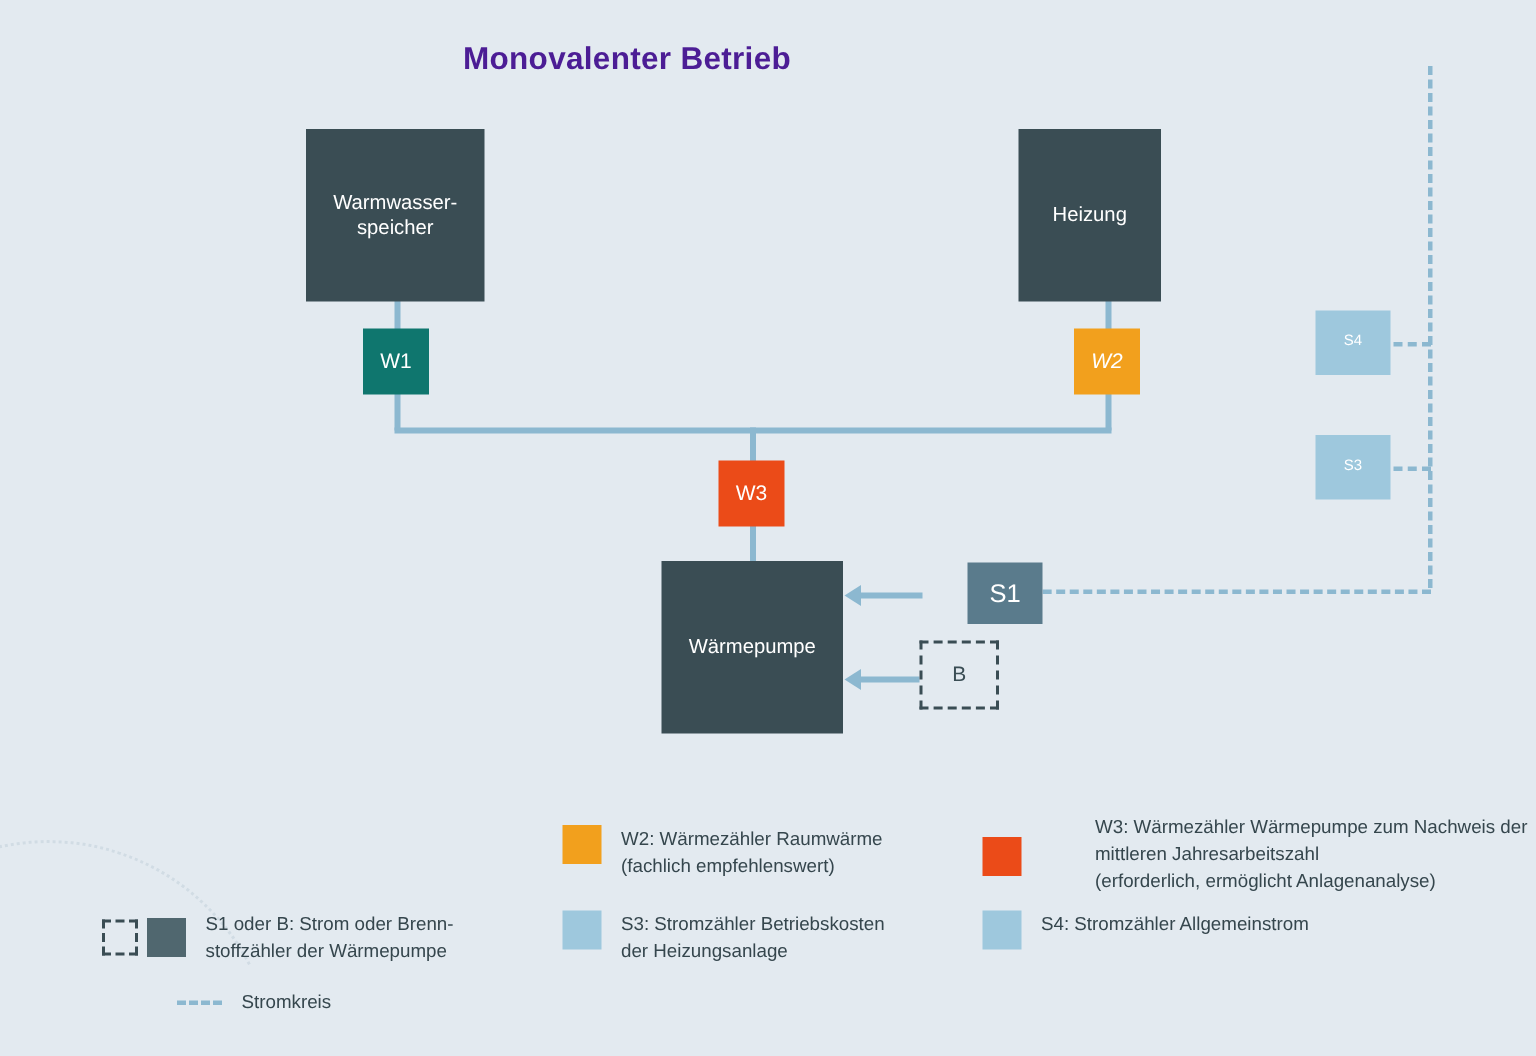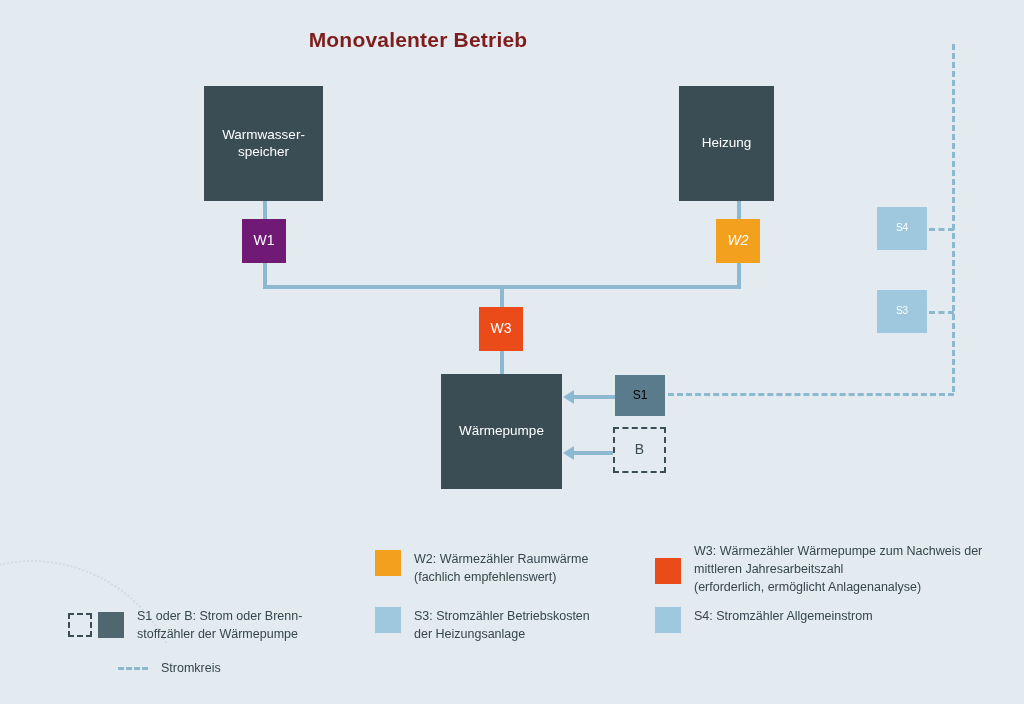--- a/index.html
+++ b/index.html
@@ -16,32 +16,32 @@
 
   
   .arc{position:absolute;left:-120px;top:560px;width:300px;height:300px;
        border:2px dotted #cdd9e2;border-radius:50%;
        border-color:#cfdae3 transparent transparent transparent;
        transform:rotate(18deg);pointer-events:none;opacity:.85;}
 
   
   .title{
     position:absolute;left:0;top:28px;width:836px;text-align:center;
-    font-size:21px;font-weight:bold;letter-spacing:.2px;color:#7f1d1d;
+    font-size:21px;font-weight:bold;letter-spacing:.2px;color:#4c1d95;
   }
 
   
   .node{position:absolute;display:flex;align-items:center;justify-content:center;
         text-align:center;line-height:1.25;box-sizing:border-box;}
   .node-dark{background:#3a4d54;color:#ffffff;font-size:13.5px;}
   .node-meter{color:#ffffff;font-size:14px;}
-  .node-w1{background:#701a75;}
+  .node-w1{background:#0f766e;}
   .node-w2{background:#f2a01d;font-style:italic;}
   .node-w3{background:#eb4b18;}
-  .node-s1{background:#5a7b8c;color:#000000;font-size:12px;}
+  .node-s1{background:#5a7b8c;color:#ffffff;font-size:17px;margin-left:30px;}
   .node-sblue{background:#9ec8dd;color:#ffffff;font-size:10px;}
   .node-b{background:transparent;border:2px dashed #3a4d54;color:#3a4d54;font-size:14px;}
 
   
   .ln{position:absolute;background:#8cb8d0;}
   .ln-v{width:4px;}
   .ln-h{height:4px;}
   .dash-v{position:absolute;width:0;border-left:3px dashed #8cb8d0;}
   .dash-h{position:absolute;height:0;border-top:3px dashed #8cb8d0;}
   .arrow-head{position:absolute;width:0;height:0;
@@ -140,21 +140,21 @@
 
   <div class="legend">
 
 
     <div class="lg-item" style="left:375px;top:22px;width:255px;">
       <span class="sw sw-w2"></span>
       <span class="lg-txt">W2: Wärmezähler Raumwärme
 (fachlich empfehlenswert)</span>
     </div>
 
-    <div class="lg-item" style="left:655px;top:14px;width:365px;">
+    <div class="lg-item" style="left:655px;top:14px;width:365px;gap:36px;">
       <span class="sw sw-w3" style="margin-top:16px;"></span>
       <span class="lg-txt">W3: Wärmezähler Wärmepumpe zum Nachweis der
 mittleren Jahresarbeitszahl
 (erforderlich, ermöglicht Anlagenanalyse)</span>
     </div>
 
     <div class="lg-item" style="left:68px;top:79px;width:290px;align-items:center;">
       <span class="sw sw-dashed"></span>
       <span class="sw sw-s1dark"></span>
       <span class="lg-txt">S1 oder B: Strom oder Brenn-

